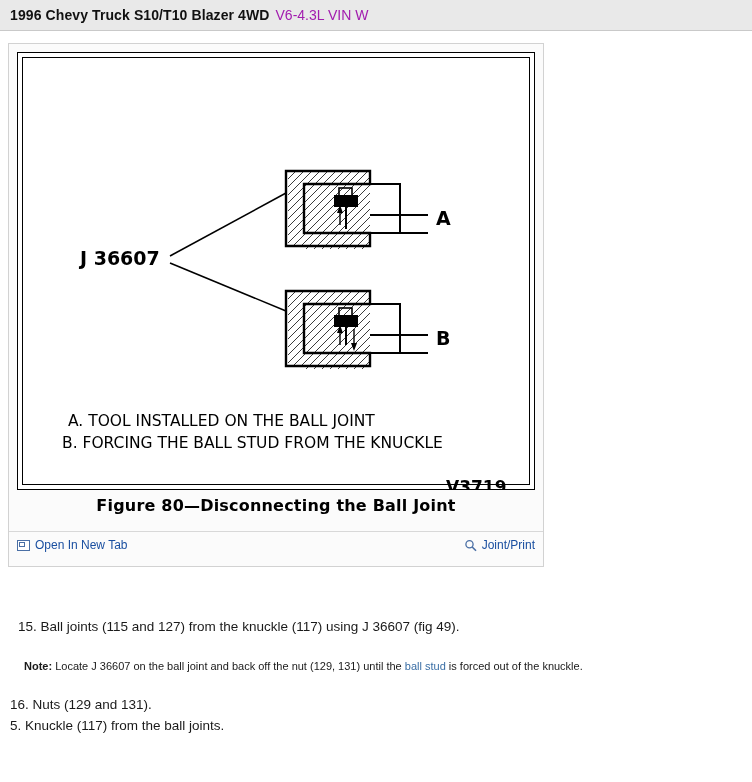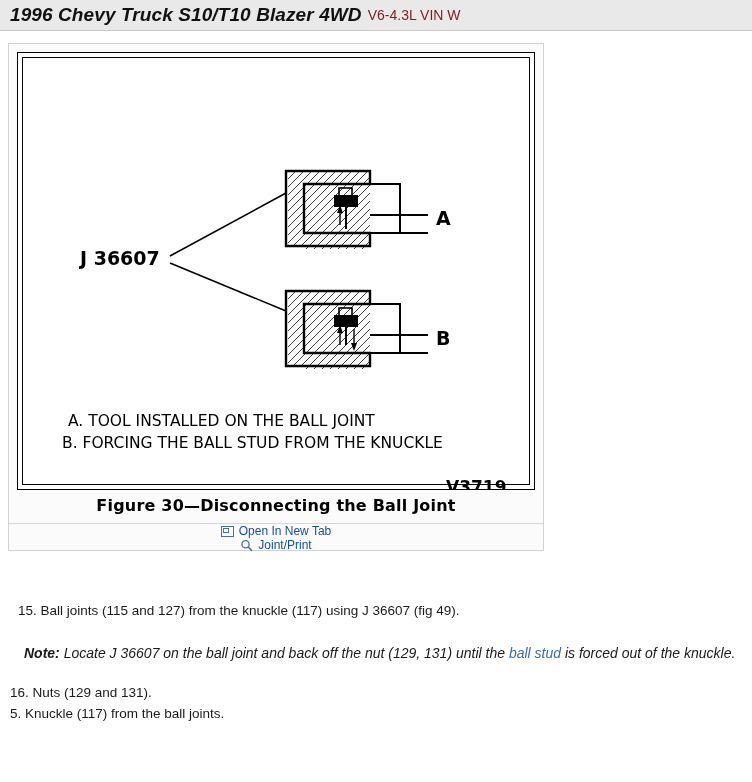--- a/index.html
+++ b/index.html
@@ -20,30 +20,29 @@
   .header {
     background: #e9e9e9;
     border-bottom: 1px solid #c9c9c9;
     height: 31px;
     display: flex;
     align-items: center;
     padding-left: 10px;
     box-sizing: border-box;
   }
   .header .title-main {
-    font-size: 19px;
+    font-size: 14px;
     font-weight: bold;
     color: #111;
     letter-spacing: 0.1px;
-    font-style: italic;
   }
   .header .title-sub {
     font-size: 14px;
     font-weight: normal;
-    color: #7f1d1d;
+    color: #a21caf;
     margin-left: 6px;
   }
 
   
   .figure-panel {
     margin: 12px 0 0 8px;
     width: 536px;
     background: #fbfbfb;
     border: 1px solid #d2d2d2;
     box-sizing: border-box;
@@ -74,23 +73,22 @@
   }
 
   
   .fig-actions {
     display: flex;
     justify-content: space-between;
     align-items: center;
     border-top: 1px solid #d8d8d8;
     height: 26px;
     padding: 0 2px;
-    margin: 0 -8px;
+    margin: 8px -8px;
     background: #fbfbfb;
-    flex-direction: column;
   }
   .fig-action {
     display: flex;
     align-items: center;
     font-size: 12px;
     color: #1a4fa0;
     cursor: pointer;
     padding: 0 6px;
     user-select: none;
   }
@@ -110,22 +108,21 @@
     margin-top: 50px;
     font-size: 13.5px;
     line-height: 1.45;
     color: #1a1a1a;
   }
   .content p { margin: 8px; }
   .step { margin-bottom: 4px; }
   .note-block {
     margin: 22px 0 20px 0;
     padding-left: 14px;
-    font-size: 14px;
-    font-style: italic;
+    font-size: 11px;
   }
   .note-label { font-weight: bold; }
   .inline-link { color: #3a6ea5; text-decoration: none; }
   .list-steps p { margin: 0 0 2px 0; }
 </style>
 </head>
 <body>
 
 <div class="header">
   <span class="title-main">1996 Chevy Truck S10/T10 Blazer 4WD</span>
@@ -225,21 +222,21 @@
       <line x1="152" y1="210" x2="268" y2="258" stroke="#000" stroke-width="1.6"></line>
       <text x="62" y="212" font-family="DejaVu Sans, sans-serif" font-size="19" font-weight="bold" fill="#000">J  36607</text>
 
       <text x="50" y="373" font-family="DejaVu Sans, sans-serif" font-size="15.5" fill="#000">A.  TOOL INSTALLED ON THE BALL JOINT</text>
       <text x="44" y="395" font-family="DejaVu Sans, sans-serif" font-size="15.5" fill="#000">B. FORCING THE BALL STUD FROM THE KNUCKLE</text>
 
       <text x="428" y="440" font-family="DejaVu Sans, sans-serif" font-size="17" font-weight="bold" fill="#000">V3719</text>
     </svg>
   </div>
 
-  <div class="fig-caption">Figure 30—Disconnecting the Ball Joint</div>
+  <div class="fig-caption">Figure 80—Disconnecting the Ball Joint</div>
 
   <div class="fig-actions">
     <div class="fig-action">
       <span class="ico">
         <svg width="13" height="13" viewBox="0 0 13 13">
           <rect x="0.5" y="1.5" width="12" height="10" fill="#ffffff" stroke="#4a6fa5" stroke-width="1"></rect>
           <rect x="2.5" y="3.5" width="5" height="4" fill="none" stroke="#4a6fa5" stroke-width="1"></rect>
         </svg>
       </span>
       <span class="lbl">Open In New Tab</span>

